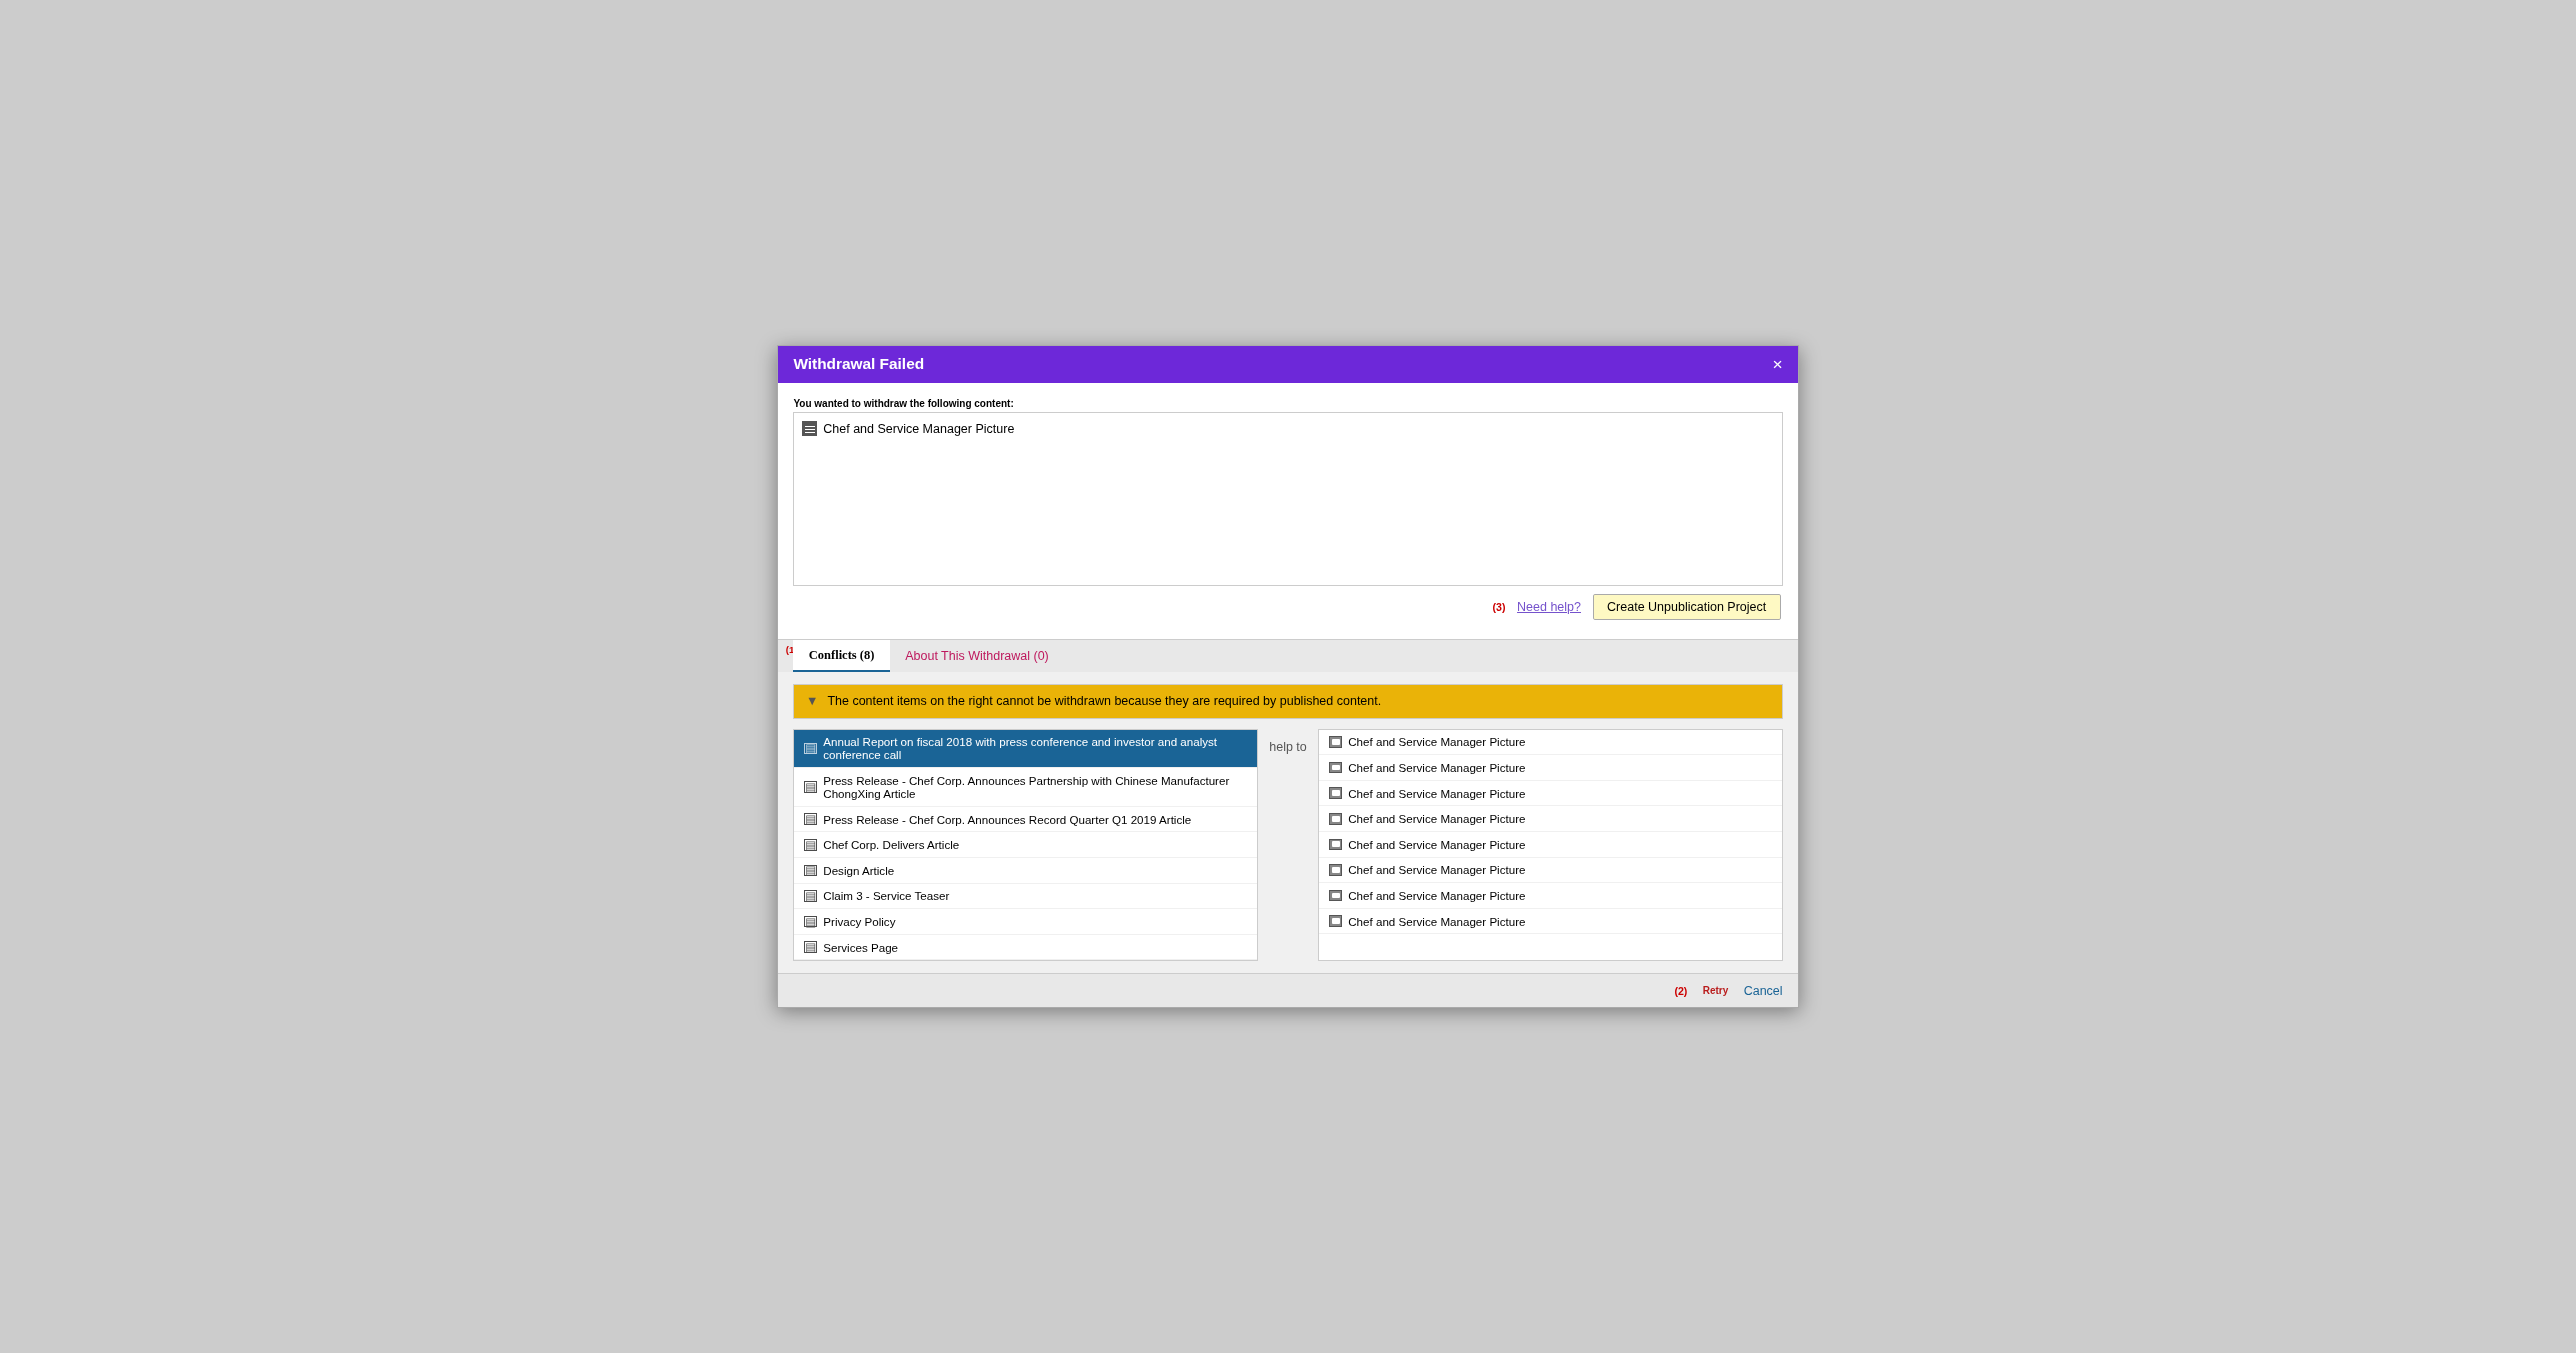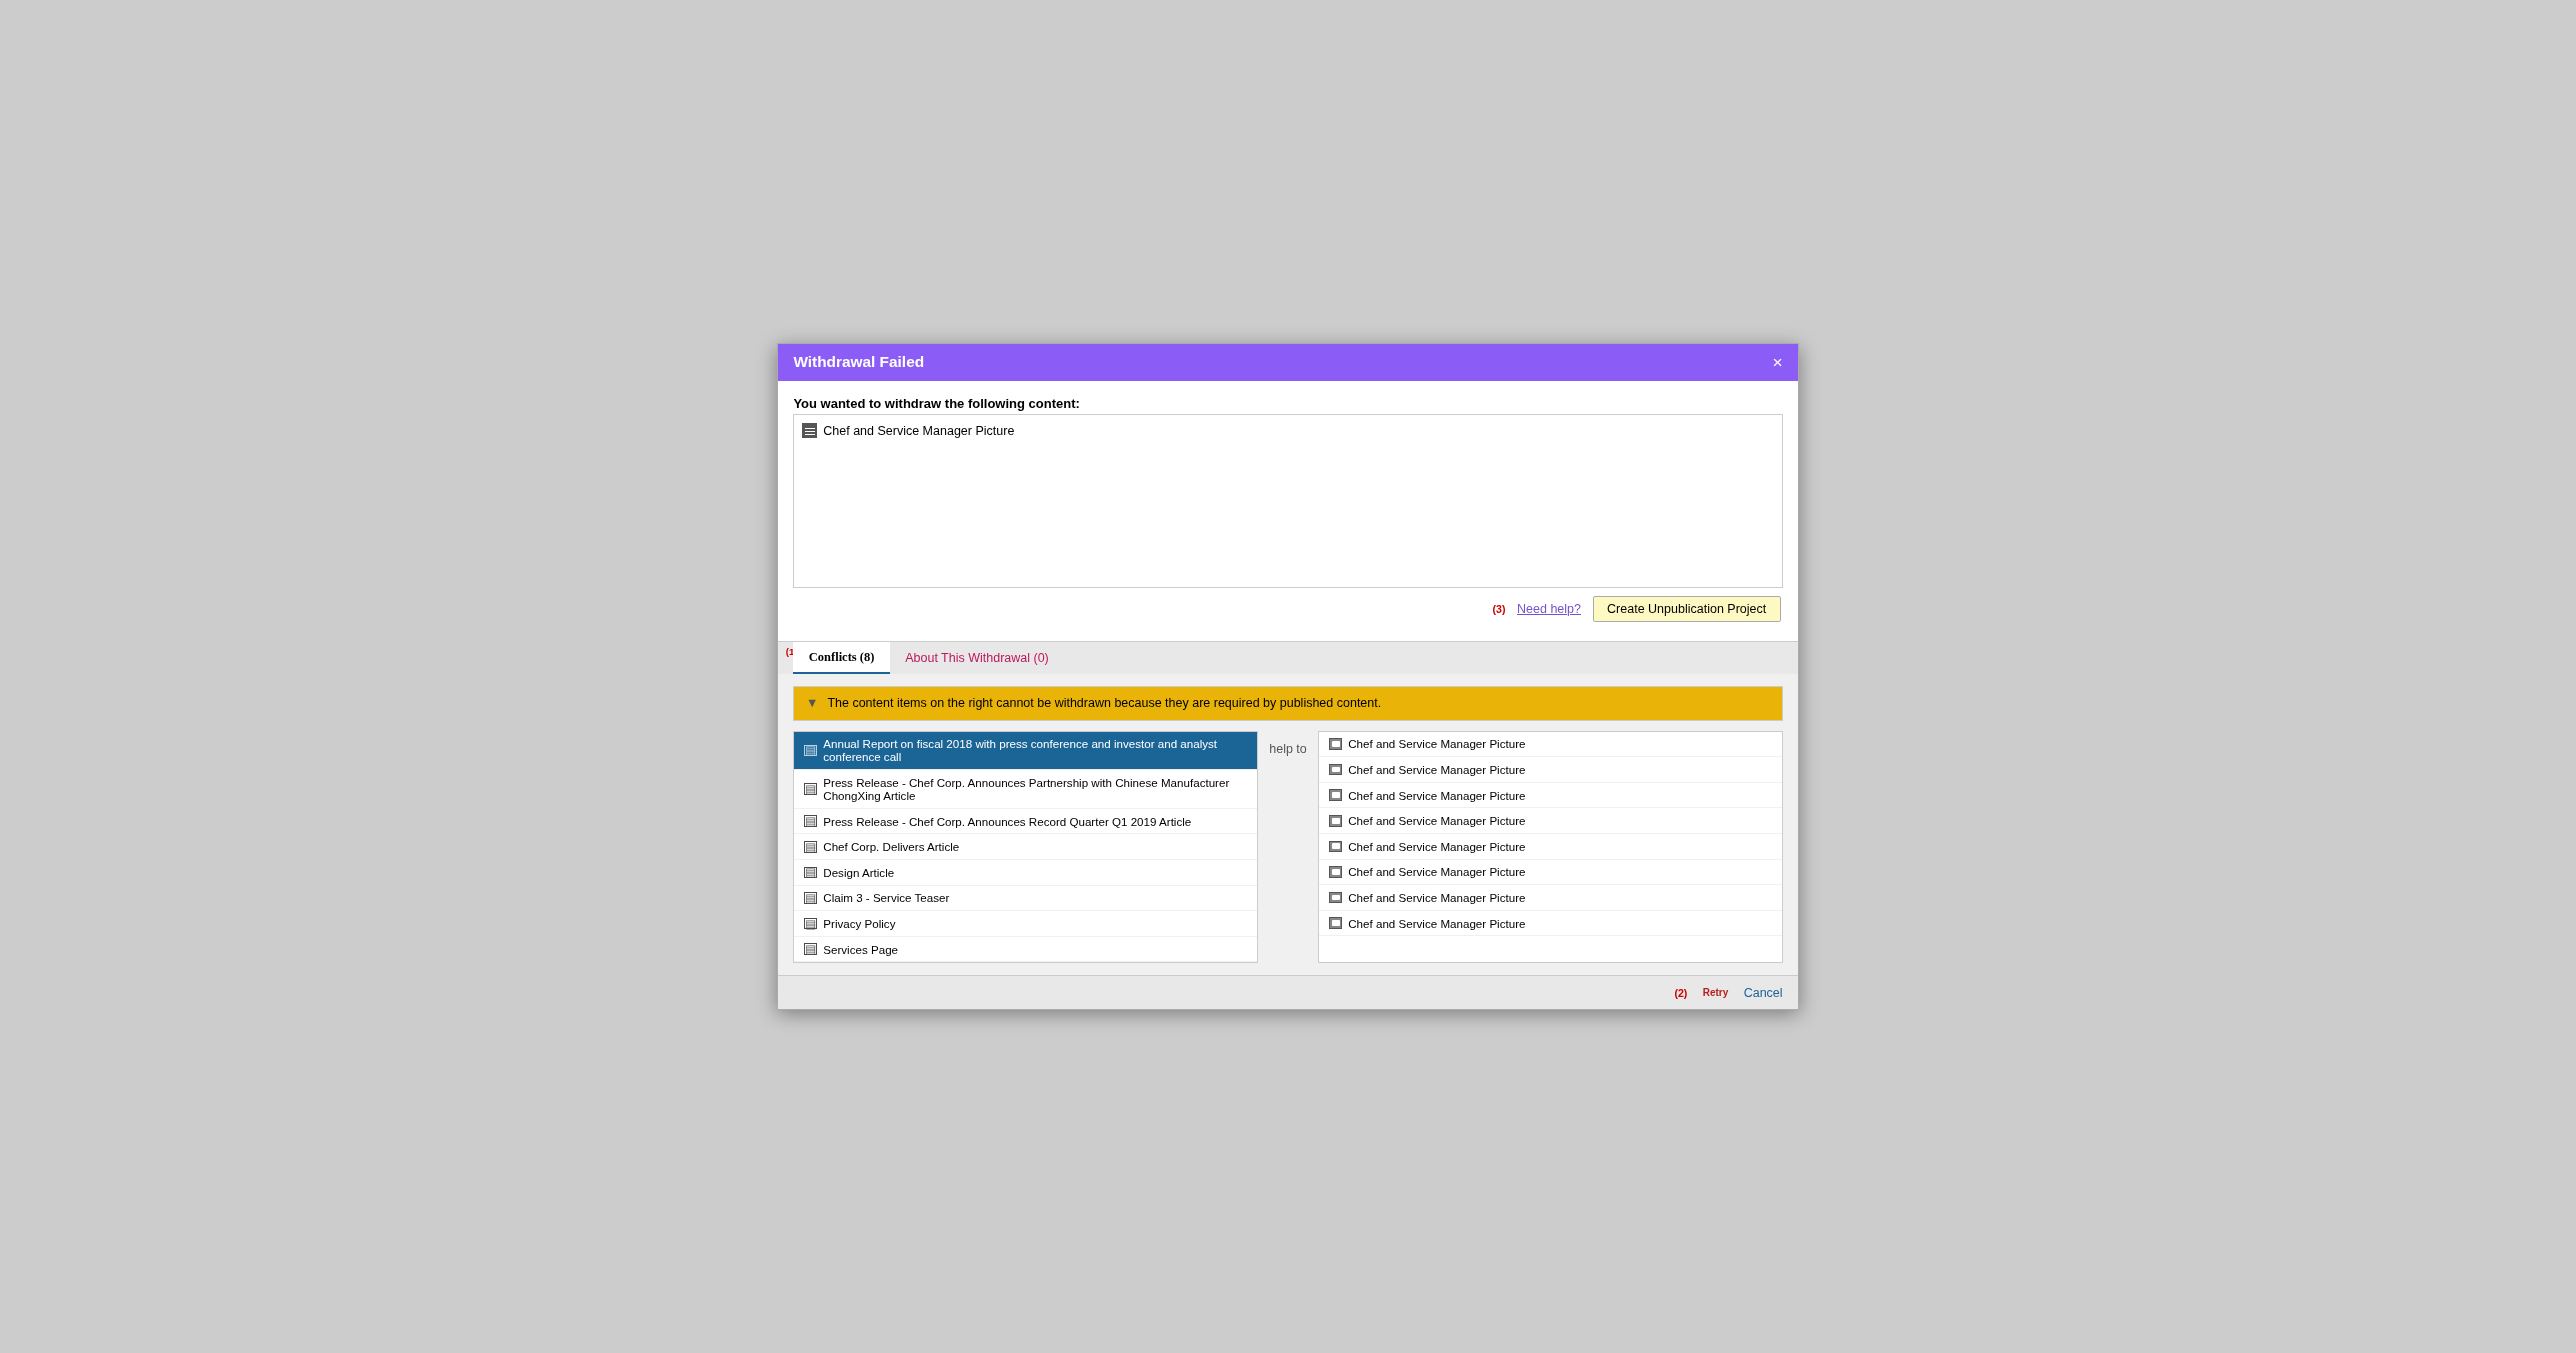--- a/index.html
+++ b/index.html
@@ -1,22 +1,22 @@
 <!DOCTYPE html>
 <html><head>
   <meta charset="utf-8">
   <style>
     * { box-sizing: border-box; margin: 0; padding: 0; }
     body { font-family: Arial, sans-serif; font-size: 12.5px; background: #ccc; display: flex; justify-content: center; align-items: center; min-height: 100vh; }
     .dialog { width: 1022px; background: #fff; border: 1px solid #aaa; box-shadow: 0 3.9px 19px rgba(0,0,0,0.4); display: flex; flex-direction: column; }
-    .dialog-header { background: #8b5cf6; color: #fff; padding: 9.6px 15.4px; display: flex; justify-content: space-between; align-items: center; }
+    .dialog-header { background: #6d28d9; color: #fff; padding: 9.6px 15.4px; display: flex; justify-content: space-between; align-items: center; }
     .dialog-title { font-size: 15.4px; font-weight: bold; }
     .close-btn { background: none; border: none; color: #fff; font-size: 17.4px; cursor: pointer; line-height: 1; }
     .dialog-body { padding: 15.4px; flex: 1; }
-    .withdraw-label { font-weight: bold; margin-bottom: 3px; font-size: 13px; }
+    .withdraw-label { font-weight: bold; margin-bottom: 3px; font-size: 10px; }
     .content-box { border: 1px solid #ccc; min-height: 174px; padding: 7.7px; margin-bottom: 7.7px; }
     .content-item { display: flex; align-items: center; gap: 5.8px; font-size: 12.5px; }
     .content-icon { width: 15.4px; height: 15.4px; border: 1px solid #555; background: #555; display: inline-flex; align-items: center; justify-content: center; flex-shrink: 0; }
     .content-icon::before { content: ''; display: block; width: 9.6px; height: 7.7px; background: repeating-linear-gradient(0deg, #fff 0px, #fff 1px, transparent 1px, transparent 2.9px); }
     .help-row { display: flex; justify-content: flex-end; align-items: center; gap: 11.6px; margin-bottom: 3.9px; padding-right: 1.9px; }
     .badge-label { color: #c00; font-size: 10.6px; font-weight: bold; }
     .need-help { color: #7552cc; text-decoration: underline; cursor: pointer; font-size: 12.5px; background: none; border: none; }
     .create-btn { background: #fef9c3; border: 1px solid #aaa; padding: 4.8px 13.5px; cursor: pointer; font-size: 12.5px; border-radius: 1.9px; }
     .tabs-section { background: #e8e8e8; border-top: 1px solid #ccc; }
     .tabs-row { display: flex; gap: 0; padding: 0 0 0 15.4px; position: relative; }

